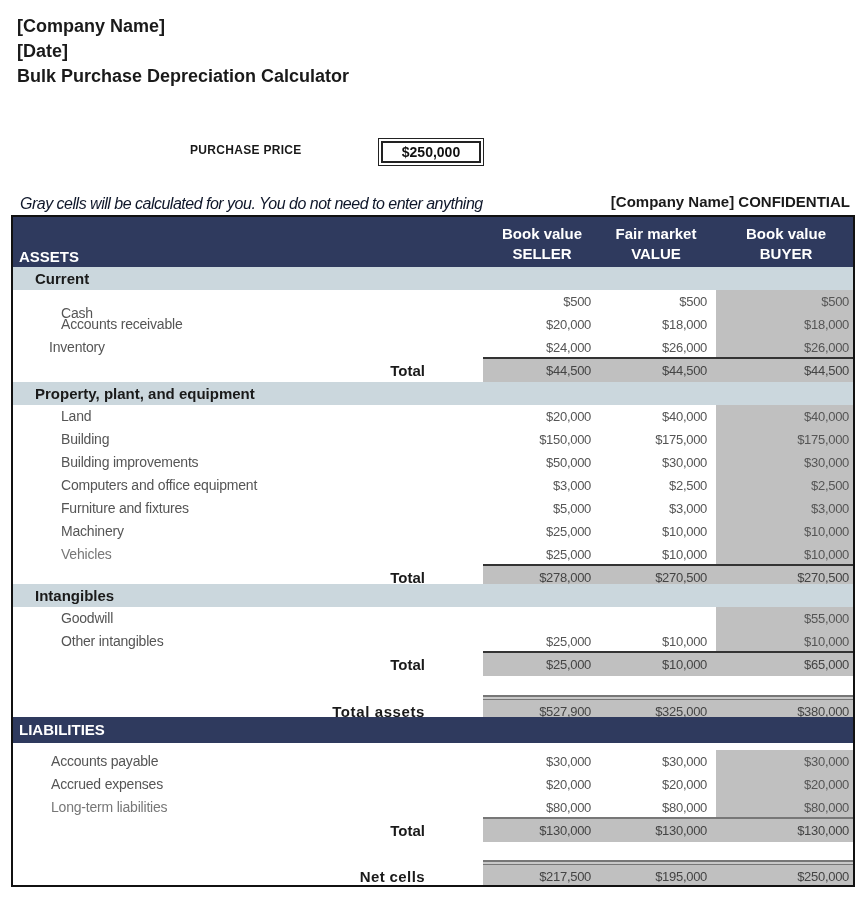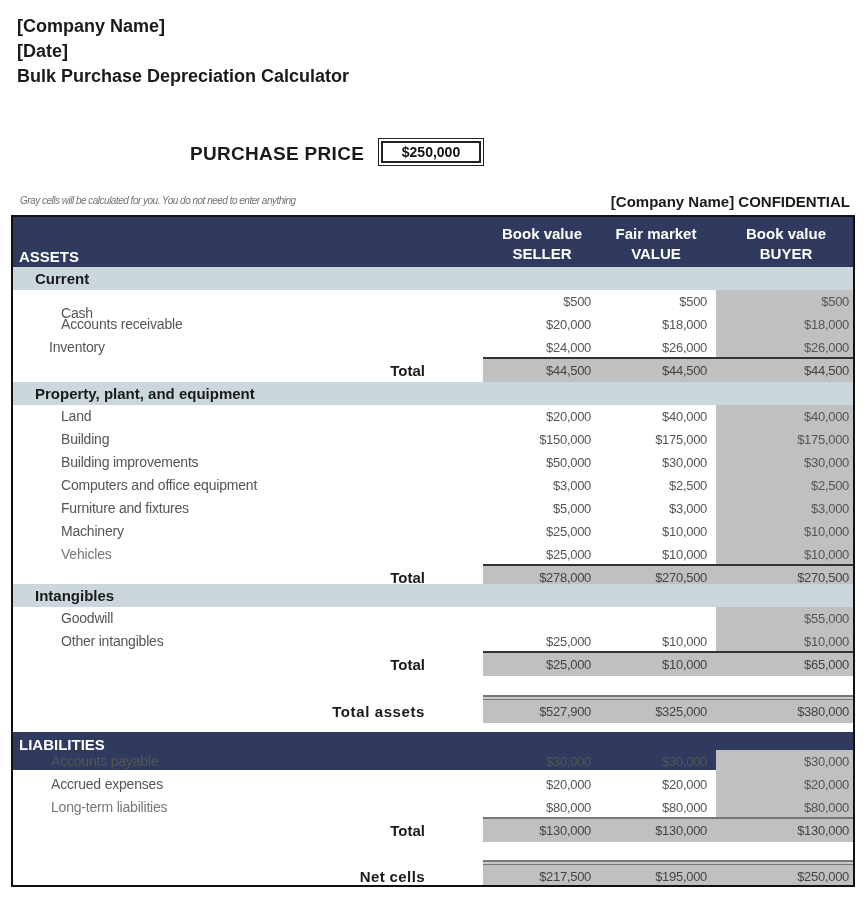--- a/index.html
+++ b/index.html
@@ -2,25 +2,25 @@
 <html><head>
 <meta charset="utf-8">
 <style>
   html, body { margin: 0; padding: 0; background: #ffffff; }
   body { width: 868px; height: 900px; position: relative; overflow: hidden;
          font-family: "Liberation Sans", sans-serif; color: #111; }
 
   .hdr { position: absolute; left: 17px; top: 14px; font-size: 18px; font-weight: bold; line-height: 25px; color: #1a1a1a; }
   .hdr div { white-space: nowrap; }
 
-  .pp-label { position: absolute; left: 190px; top: 143px; font-size: 19px; font-weight: bold; letter-spacing: 0.3px; color: #1a1a1a; }
+  .pp-label { position: absolute; left: 190px; top: 143px; font-size: 12px; font-weight: bold; letter-spacing: 0.3px; color: #1a1a1a; }
   .pp-box { position: absolute; left: 378px; top: 138px; width: 106px; height: 28px; border: 1px solid #222; box-sizing: border-box; padding: 2px; background: #fff; }
   .pp-box input { width: 100%; height: 100%; box-sizing: border-box; border: 2px solid #222; font-family: "Liberation Sans", sans-serif; font-weight: bold; font-size: 14px; text-align: center; padding: 0; margin: 0; background: #fff; color: #111; outline: none; }
 
-  .note { position: absolute; left: 20px; top: 195px; font-size: 10px; font-style: italic; color: #737373; letter-spacing: -0.5px; white-space: nowrap; }
+  .note { position: absolute; left: 20px; top: 195px; font-size: 16px; font-style: italic; color: #0f172a; letter-spacing: -0.5px; white-space: nowrap; }
   .conf { position: absolute; right: 18px; top: 193px; font-size: 15px; font-weight: bold; color: #1a1a1a; white-space: nowrap; }
 
   .sheet { position: absolute; left: 11px; top: 215px; width: 844px; height: 672px; border: 2px solid #111; box-sizing: border-box; background: #fff; overflow: hidden; }
 
   .row { position: absolute; left: 0; width: 840px; height: 23px; }
   .row .lbl { position: absolute; top: 0; height: 23px; line-height: 23px; font-size: 14px; color: #555; white-space: nowrap; letter-spacing: -0.2px; }
   .row .c { position: absolute; top: 0; height: 23px; line-height: 23px; font-size: 13px; color: #555; text-align: right; box-sizing: border-box; padding-right: 4px; letter-spacing: -0.3px; }
   .c1 { left: 470px; width: 112px; }
   .c2 { left: 582px; width: 116px; }
   .c3 { left: 703px; width: 137px; }
@@ -187,21 +187,21 @@
 
   <div class="dbl-line" style="top:478px;"></div>
   <div class="row tot-row" style="top:483px;">
     <div class="total-lbl" style="letter-spacing:0.6px;">Total assets</div>
     <div class="c gray" style="left:470px; width:370px;"></div>
     <div class="c c1">$527,900</div>
     <div class="c c2">$325,000</div>
     <div class="c c3">$380,000</div>
   </div>
 
-  <div class="band-dark" style="top:515px; height:38px;text-decoration:underline;">
+  <div class="band-dark" style="top:500px; height:26px;text-decoration:underline;">
     <div style="position:absolute; left:6px; top:0; line-height:26px; font-size:15px; font-weight:bold; color:#fff;">LIABILITIES</div>
   </div>
   <div class="buyer-bg" style="top:533px; height:69px;"></div>
   <div class="row" style="top:533px;">
     <div class="lbl" style="left:38px;">Accounts payable</div>
     <div class="c c1">$30,000</div>
     <div class="c c2">$30,000</div>
     <div class="c c3">$30,000</div>
   </div>
   <div class="row" style="top:556px;">

